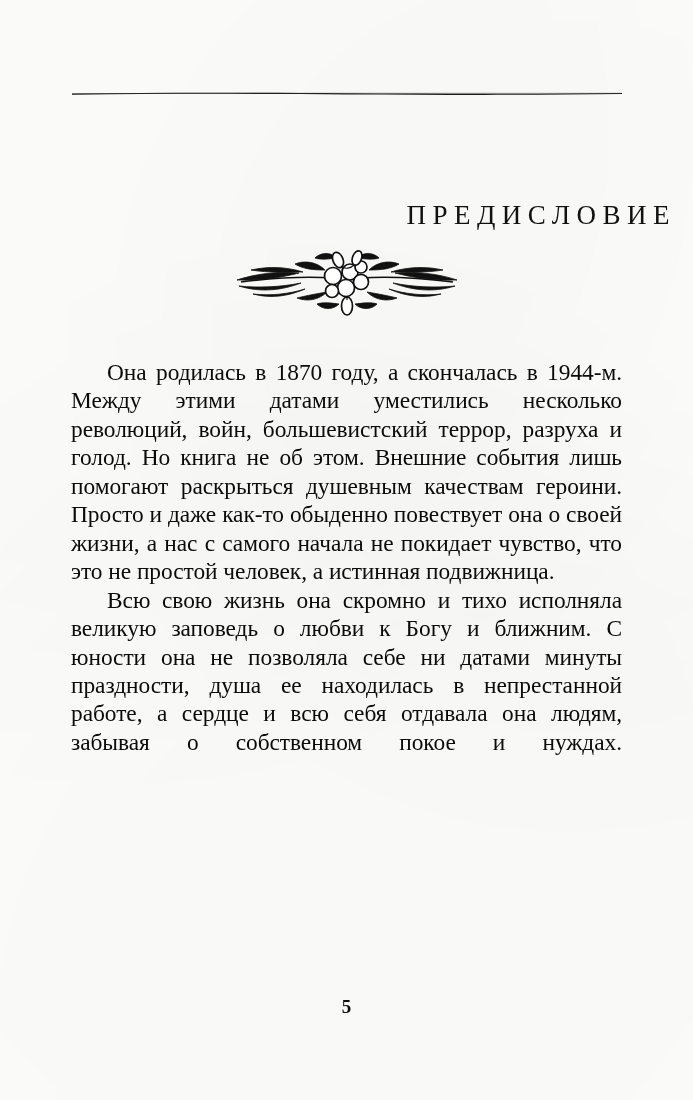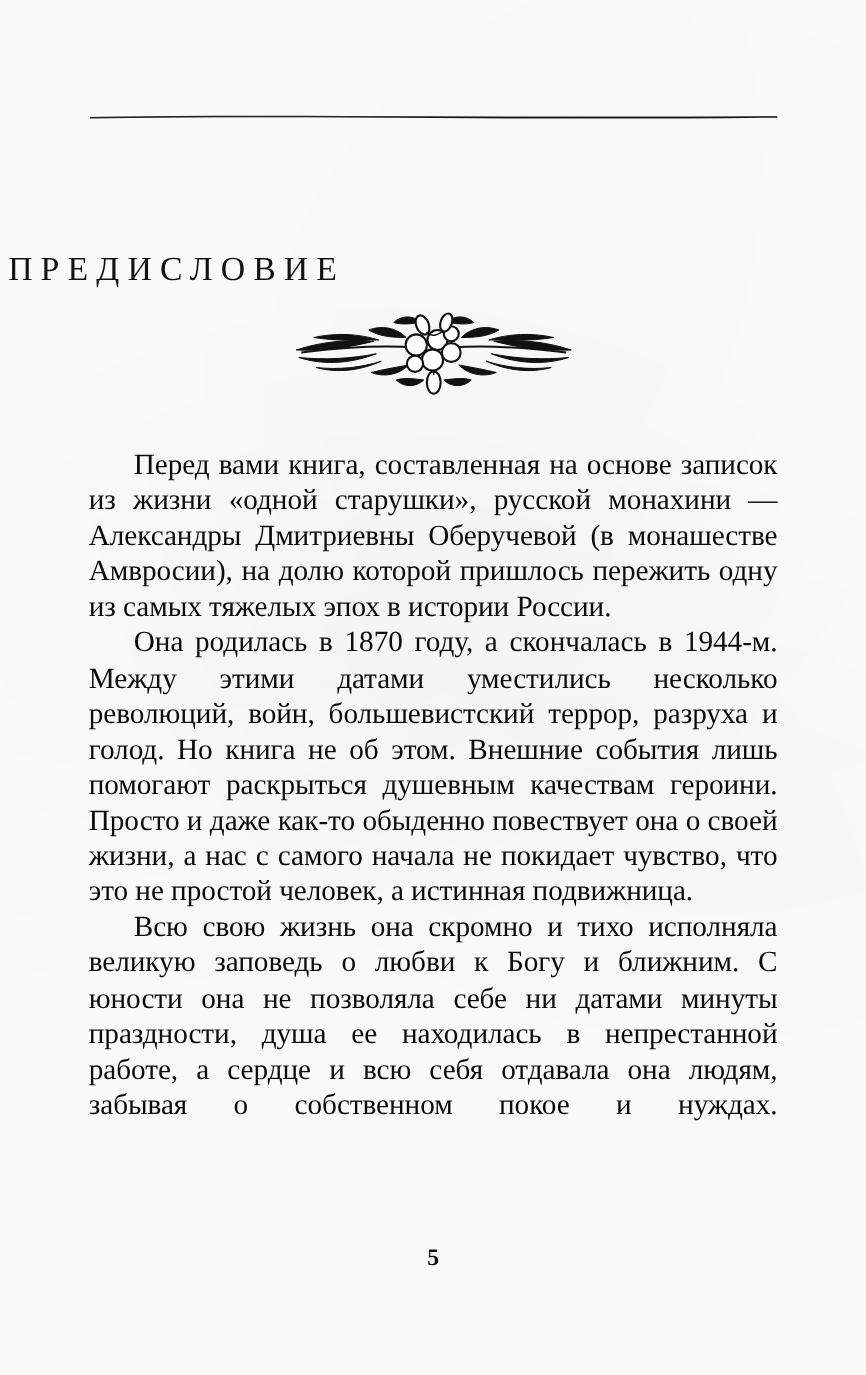--- a/index.html
+++ b/index.html
@@ -42,23 +42,23 @@
     top: 91px;
     width: 550px;
     height: 5px;
   }
   .top-rule svg { display:block; width:100%; height:100%; }
 
   
   .heading {
     position: absolute;
     left: 0;
-    right: 0;
+    right: 17px;
     top: 184px;
-    text-align: left;
+    text-align: right;
     font-size: 27px;
     line-height: 1;
     letter-spacing: 6.5px;
     text-indent: 6.5px;
     font-weight: 400;
     color: #111;
   }
 
   
   .ornament {
@@ -177,20 +177,19 @@
         <ellipse cx="124" cy="14" rx="4.5" ry="7.5" transform="rotate(20 124 14)"></ellipse>
       </g>
       <g fill="none" stroke="#111" stroke-width="1.2">
         <path d="M114,53 L114,56"></path>
         <path d="M108,22 C112,26 118,24 121,21"></path>
       </g>
     </svg>
   </div>
 
   <div class="body-text">
-    <p>Перед вами книга, составленная на основе записок из жизни «одной старушки», русской монахини — Александры Дмитриевны Оберучевой (в монашестве Амвросии), на долю которой пришлось пережить одну из самых тяжелых эпох в истории России.</p>
     <p>Она родилась в 1870 году, а скончалась в 1944-м. Между этими датами уместились несколько революций, войн, большевистский террор, разруха и голод. Но книга не об этом. Внешние события лишь помогают раскрыться душевным качествам героини. Просто и даже как-то обыденно повествует она о своей жизни, а нас с самого начала не покидает чувство, что это не простой человек, а истинная подвижница.</p>
     <p class="last-justify">Всю свою жизнь она скромно и тихо исполняла великую заповедь о любви к Богу и ближним. С юности она не позволяла себе ни датами минуты праздности, душа ее находилась в непрестанной работе, а сердце и всю себя отдавала она людям, забывая о собственном покое и нуждах.</p>
   </div>
 
   <div class="folio">5</div>
 
 </div>
 
 </body></html>

